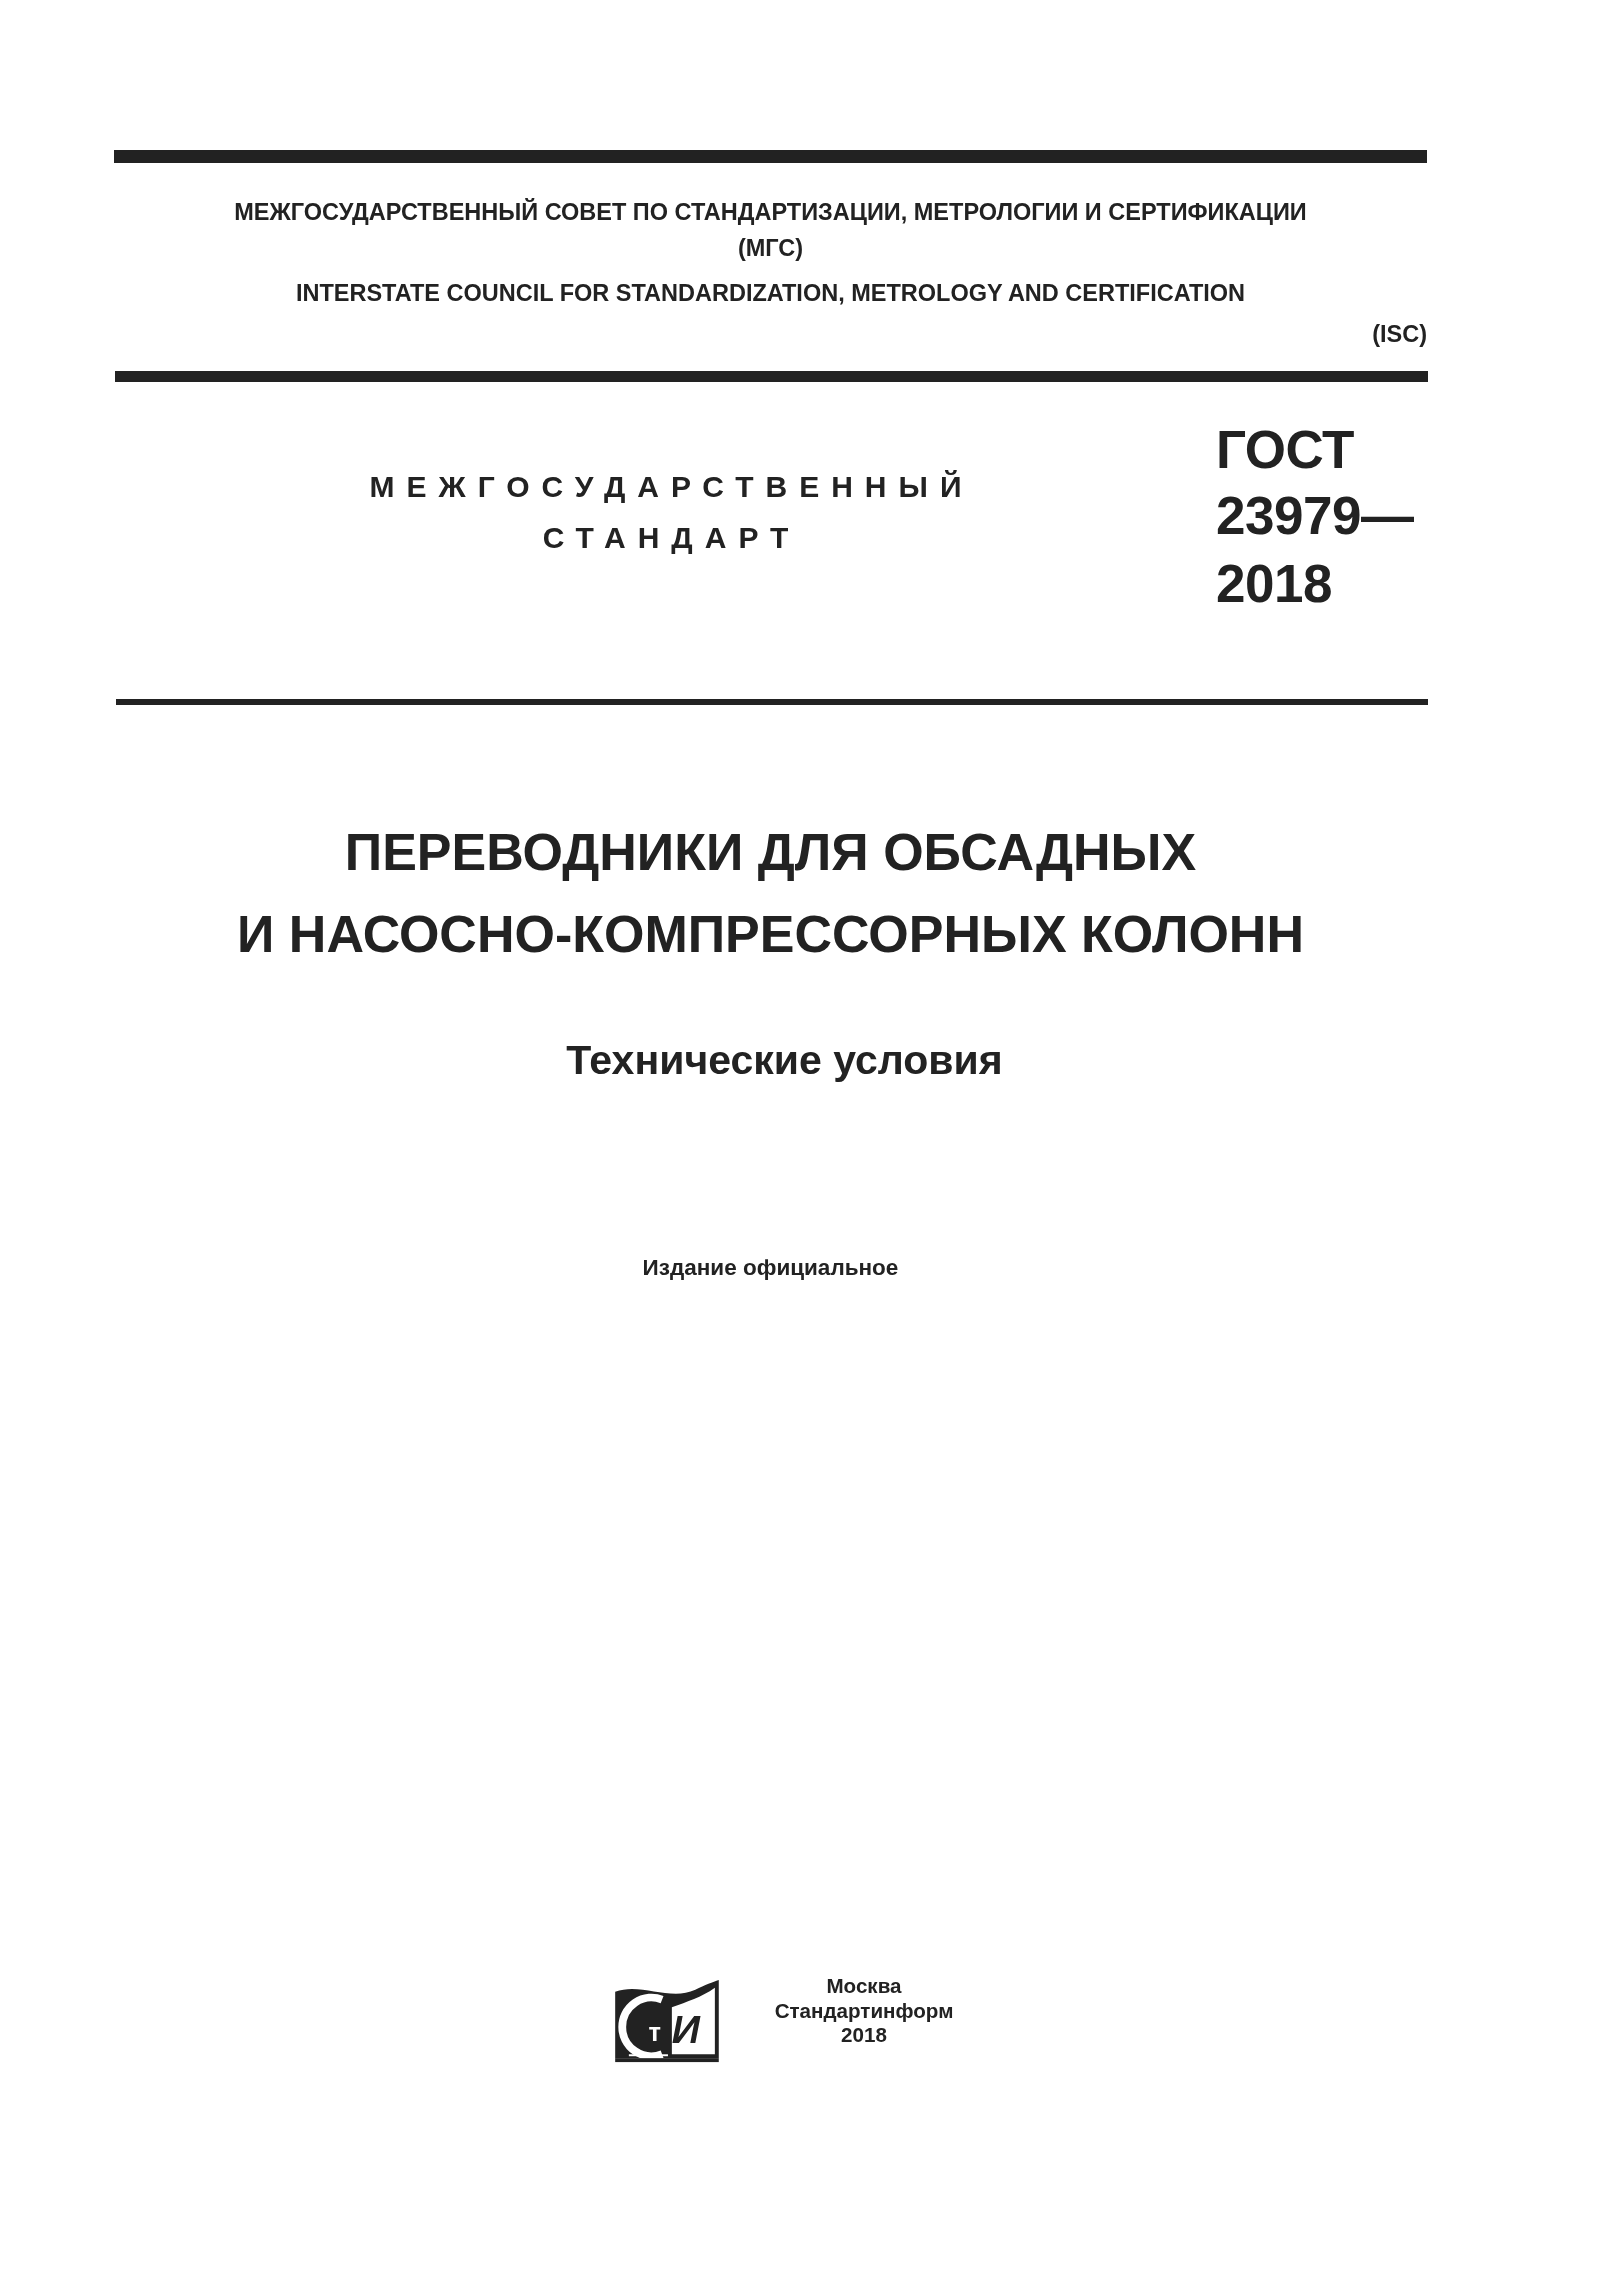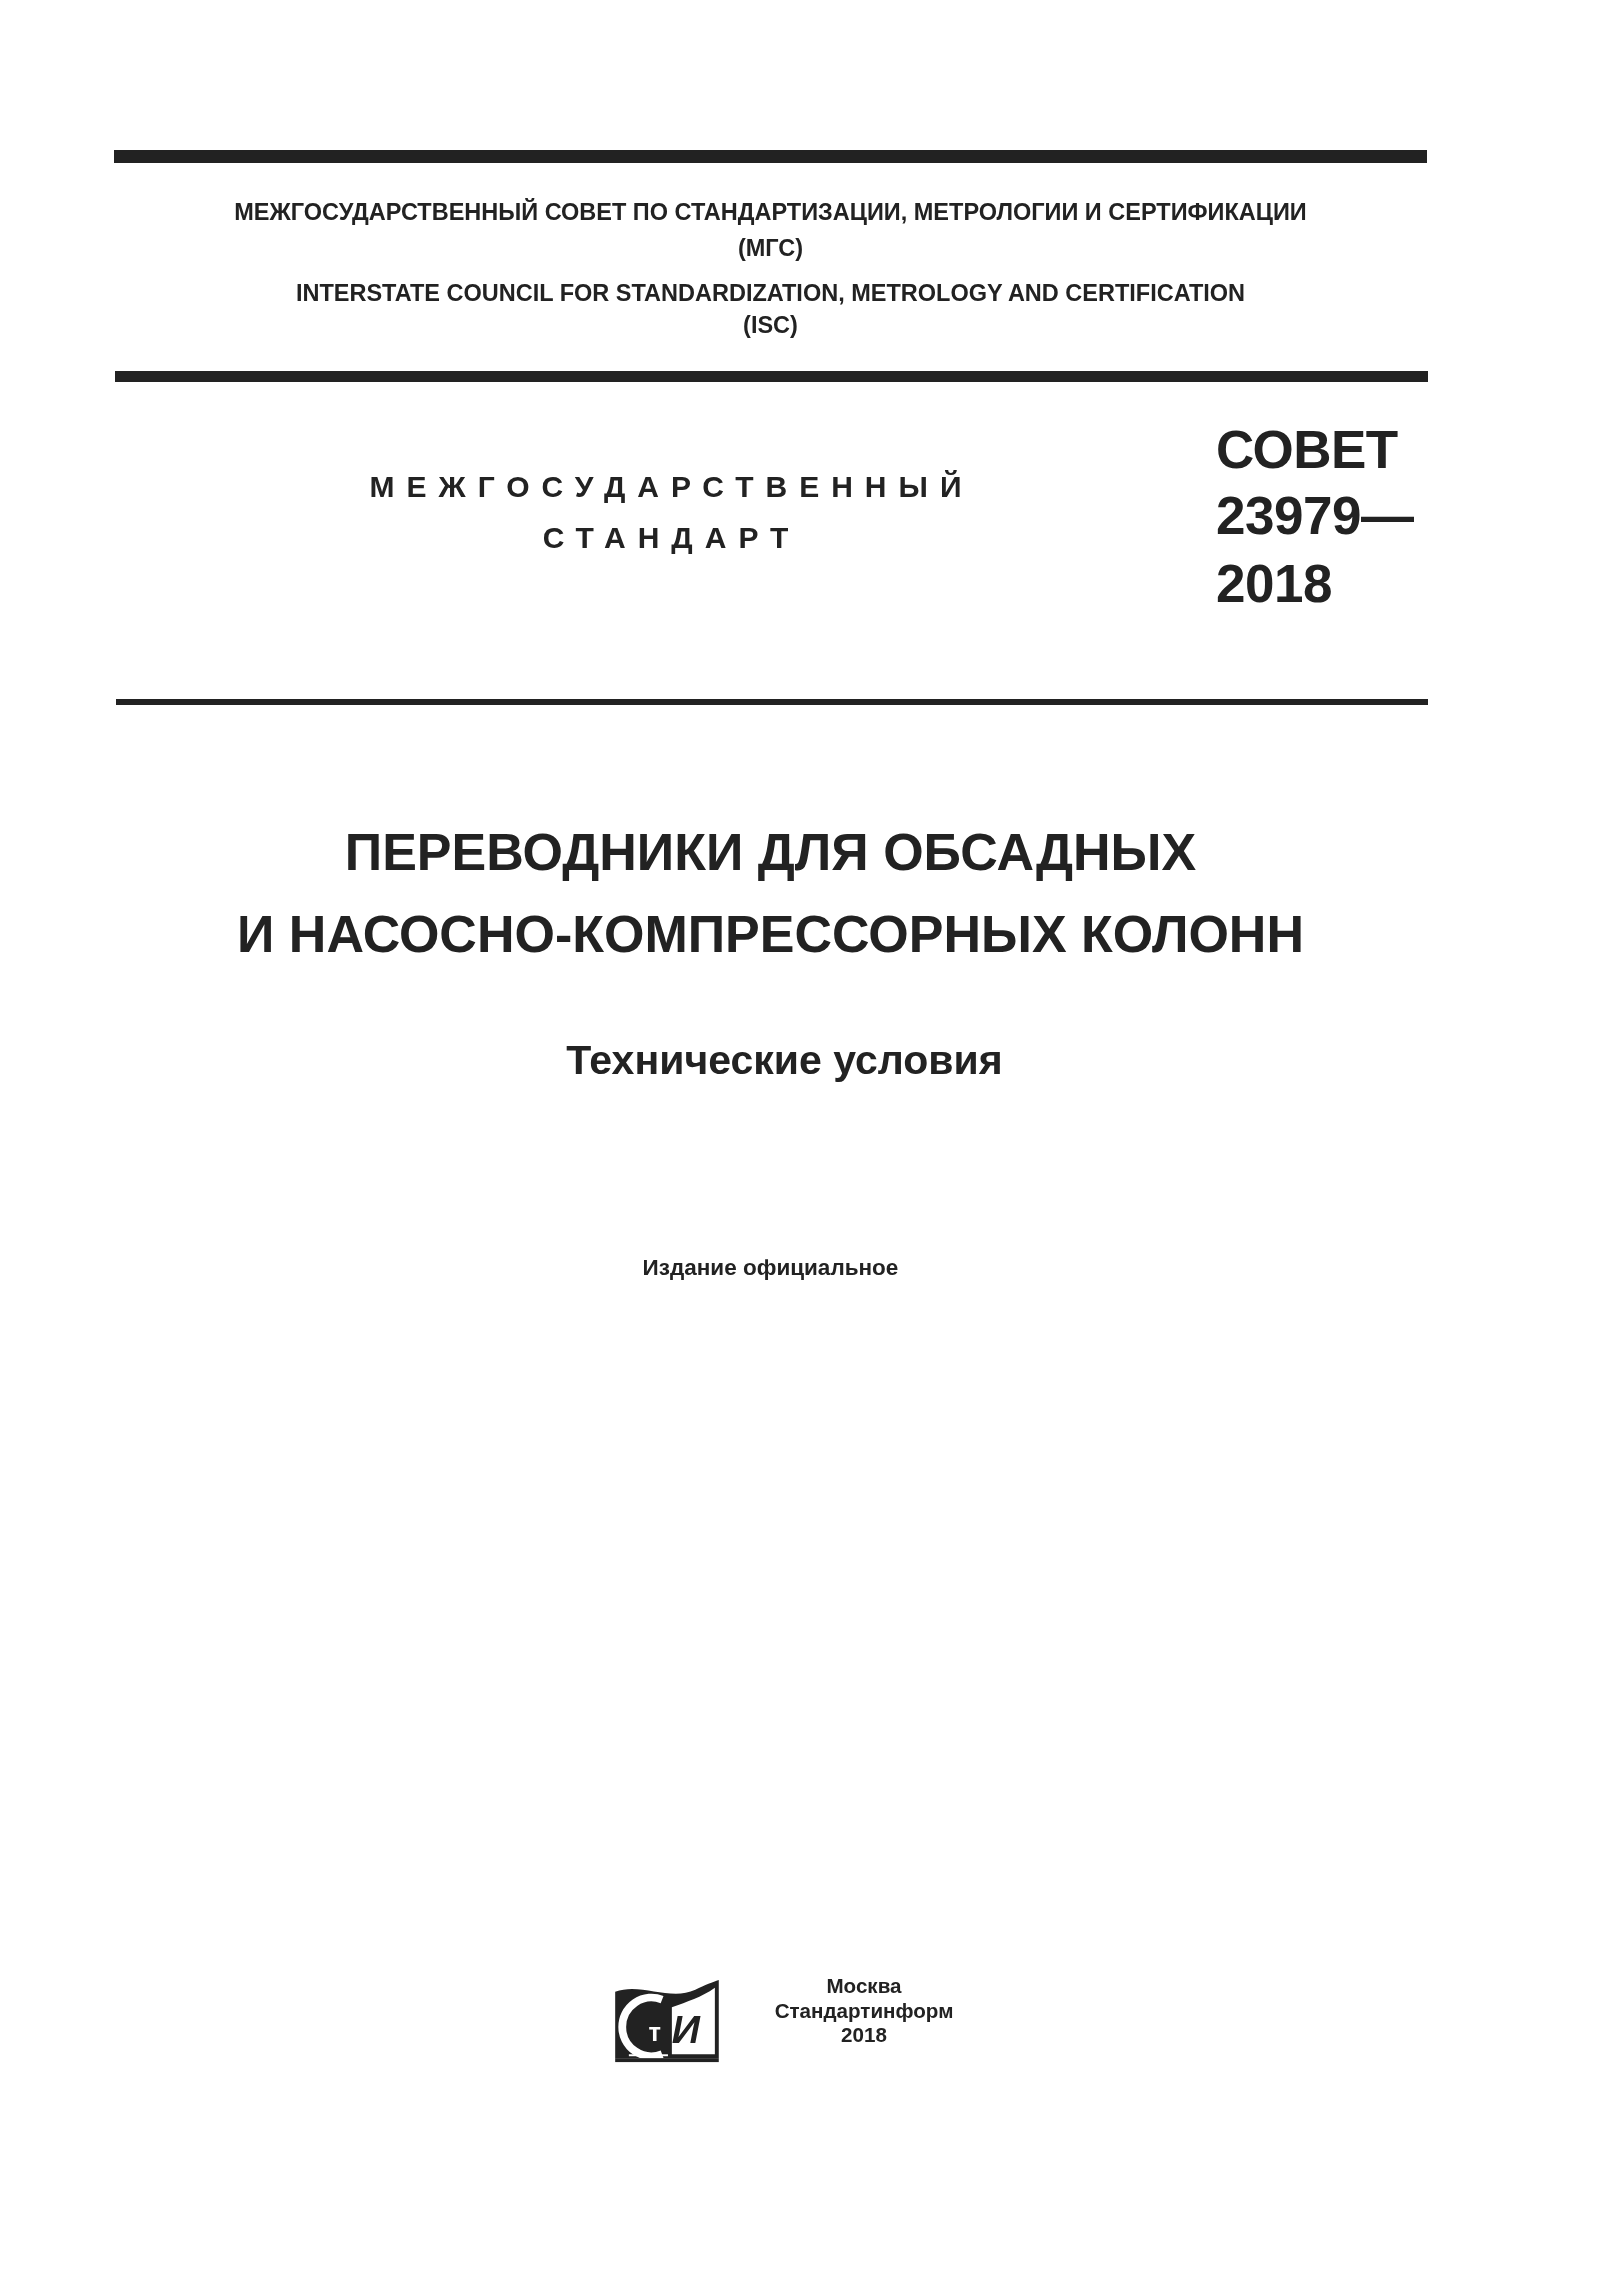--- a/index.html
+++ b/index.html
@@ -29,21 +29,21 @@
     width: 1313px;
     text-align: center;
     font-weight: bold;
     font-size: 23.5px;
     line-height: 27.4px;
     white-space: nowrap;
   }
   #council-ru      { top: 199px; }
   #council-ru-abbr { top: 235px; }
   #council-en      { top: 280px; }
-  #council-en-abbr { top: 312px; }
+  #council-en-abbr { top: 321px; text-align: right; }
 
   .standard-kind {
     position: absolute;
     left: 363px;
     width: 617px;
     text-align: center;
     font-weight: bold;
     font-size: 30px;
     letter-spacing: 12px;
     white-space: nowrap;
@@ -128,21 +128,21 @@
 <div id="council-ru" class="council">МЕЖГОСУДАРСТВЕННЫЙ СОВЕТ ПО СТАНДАРТИЗАЦИИ, МЕТРОЛОГИИ И СЕРТИФИКАЦИИ</div>
 <div id="council-ru-abbr" class="council">(МГС)</div>
 <div id="council-en" class="council">INTERSTATE COUNCIL FOR STANDARDIZATION, METROLOGY AND CERTIFICATION</div>
 <div id="council-en-abbr" class="council">(ISC)</div>
 
 <div id="rule-mid" class="rule"></div>
 
 <div id="kind-line1" class="standard-kind">МЕЖГОСУДАРСТВЕННЫЙ</div>
 <div id="kind-line2" class="standard-kind">СТАНДАРТ</div>
 
-<div id="gost-label" class="gost">СОВЕТ</div>
+<div id="gost-label" class="gost">ГОСТ</div>
 <div id="gost-number" class="gost">23979—</div>
 <div id="gost-year" class="gost">2018</div>
 
 <div id="rule-bottom" class="rule"></div>
 
 <div id="title-line1" class="title">ПЕРЕВОДНИКИ ДЛЯ ОБСАДНЫХ</div>
 <div id="title-line2" class="title">И НАСОСНО-КОМПРЕССОРНЫХ КОЛОНН</div>
 
 <div id="subtitle">Технические условия</div>
 

